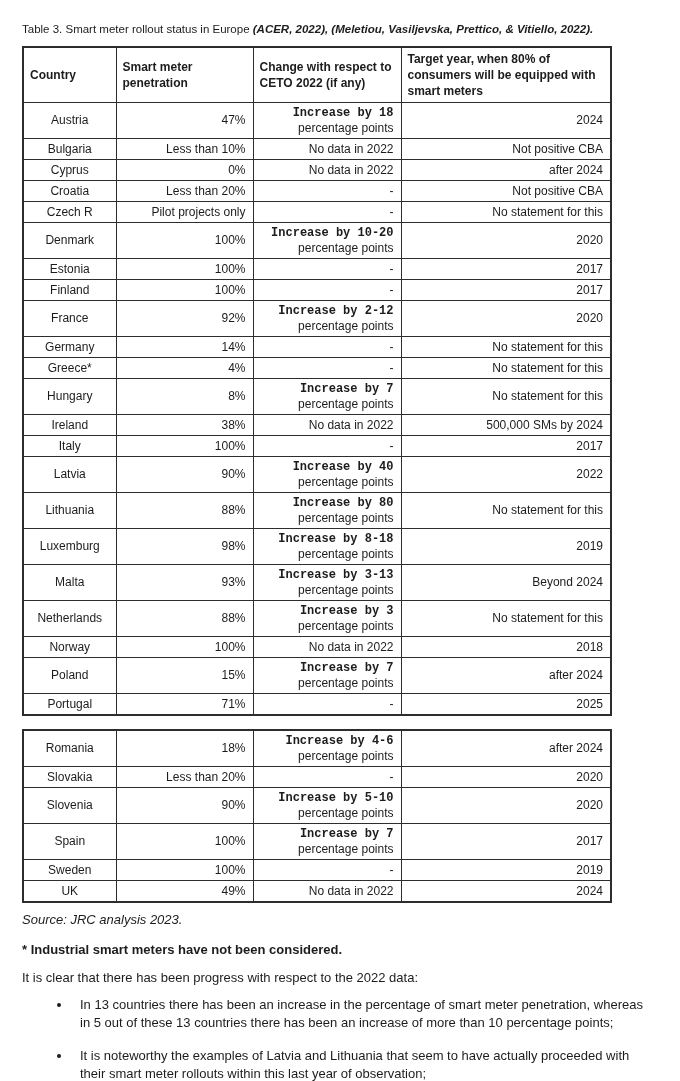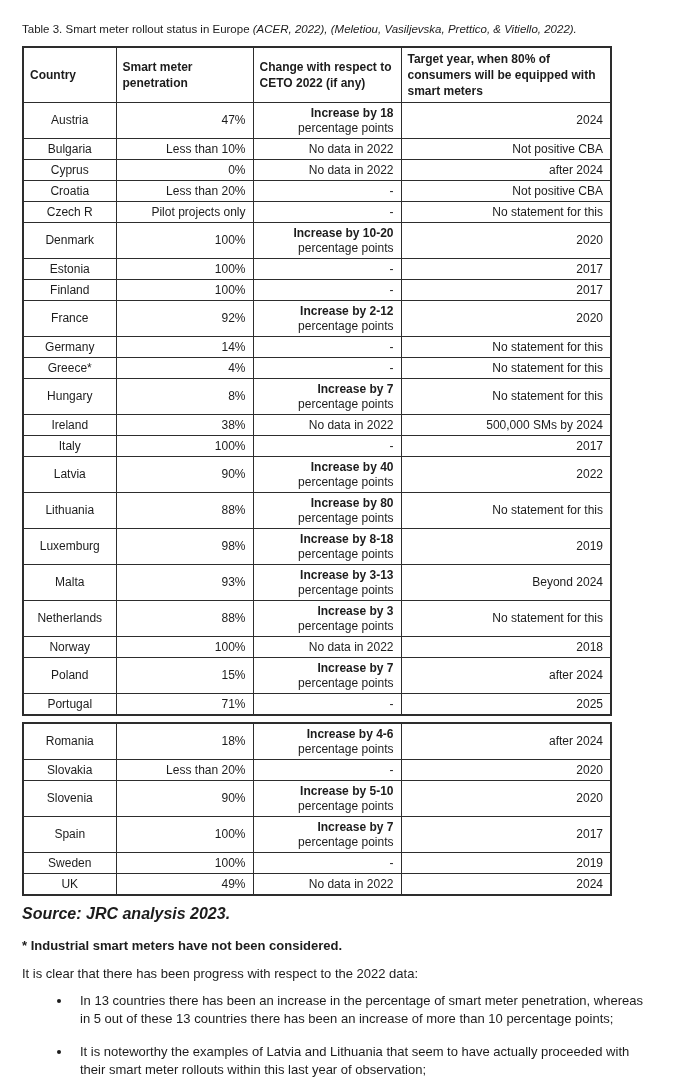--- a/index.html
+++ b/index.html
@@ -8,21 +8,21 @@
     background:#ffffff;
     font-family:"Liberation Sans",sans-serif;
     color:#1c1c1c;
     overflow:hidden;
   }
   .page{padding:20px 28px 0 22px;}
 
   
   .title{font-size:11.5px;line-height:14px;margin:2px 0 10px 0;}
   .title .t-label{font-weight:normal;}
-  .title .t-cite{font-style:italic;}
+  .title .t-cite{font-style:italic;font-weight:bold;}
 
   
   table.rollout{
     border-collapse:collapse;
     table-layout:fixed;
     width:588px;
     border:2px solid #2d2d2d;
   }
   table.rollout th, table.rollout td{
     border:1px solid #2d2d2d;
@@ -35,25 +35,25 @@
     text-align:left;
     line-height:16px;
     padding:3px 6px;
   }
   table.rollout td{
     line-height:15px;
     padding:2.5px 7px;
   }
   td.country{text-align:center;}
   td.pen, td.chg, td.tgt{text-align:right;}
-  .chg-bold{font-weight:bold;}
-  #table-part2{margin-top:6px;}
+  .chg-bold{font-weight:bold;font-family:Liberation Mono, monospace;}
+  #table-part2{margin-top:13px;}
 
   
-  .source-note{font-size:16px;font-style:italic;margin:9px 0 0 0;font-weight:bold;}
+  .source-note{font-size:13px;font-style:italic;margin:9px 0 0 0;}
   .asterisk-note{font-size:13px;margin:15px 0 0 0;font-weight:bold;}
   .intro-line{font-size:13px;margin:13px 0 0 0;}
   ul.findings{
     margin:11px 0 0 0;
     padding-left:50px;
     font-size:13px;
     line-height:18px;
   }
   ul.findings li{margin-bottom:15px;padding-left:8px;}
 </style>

